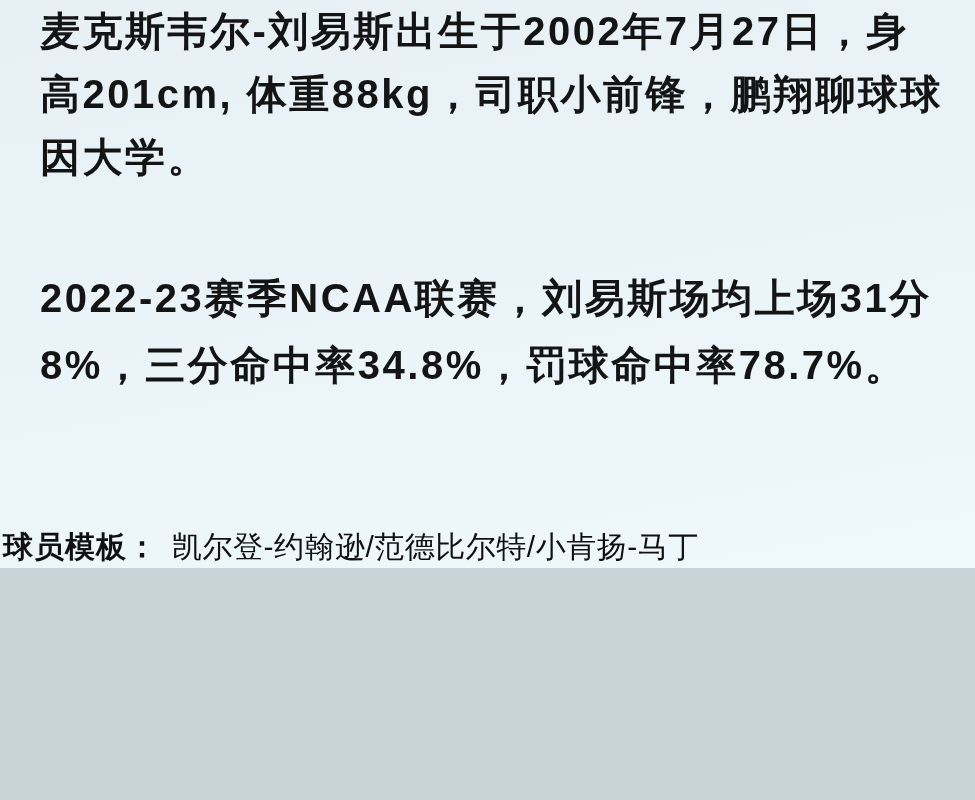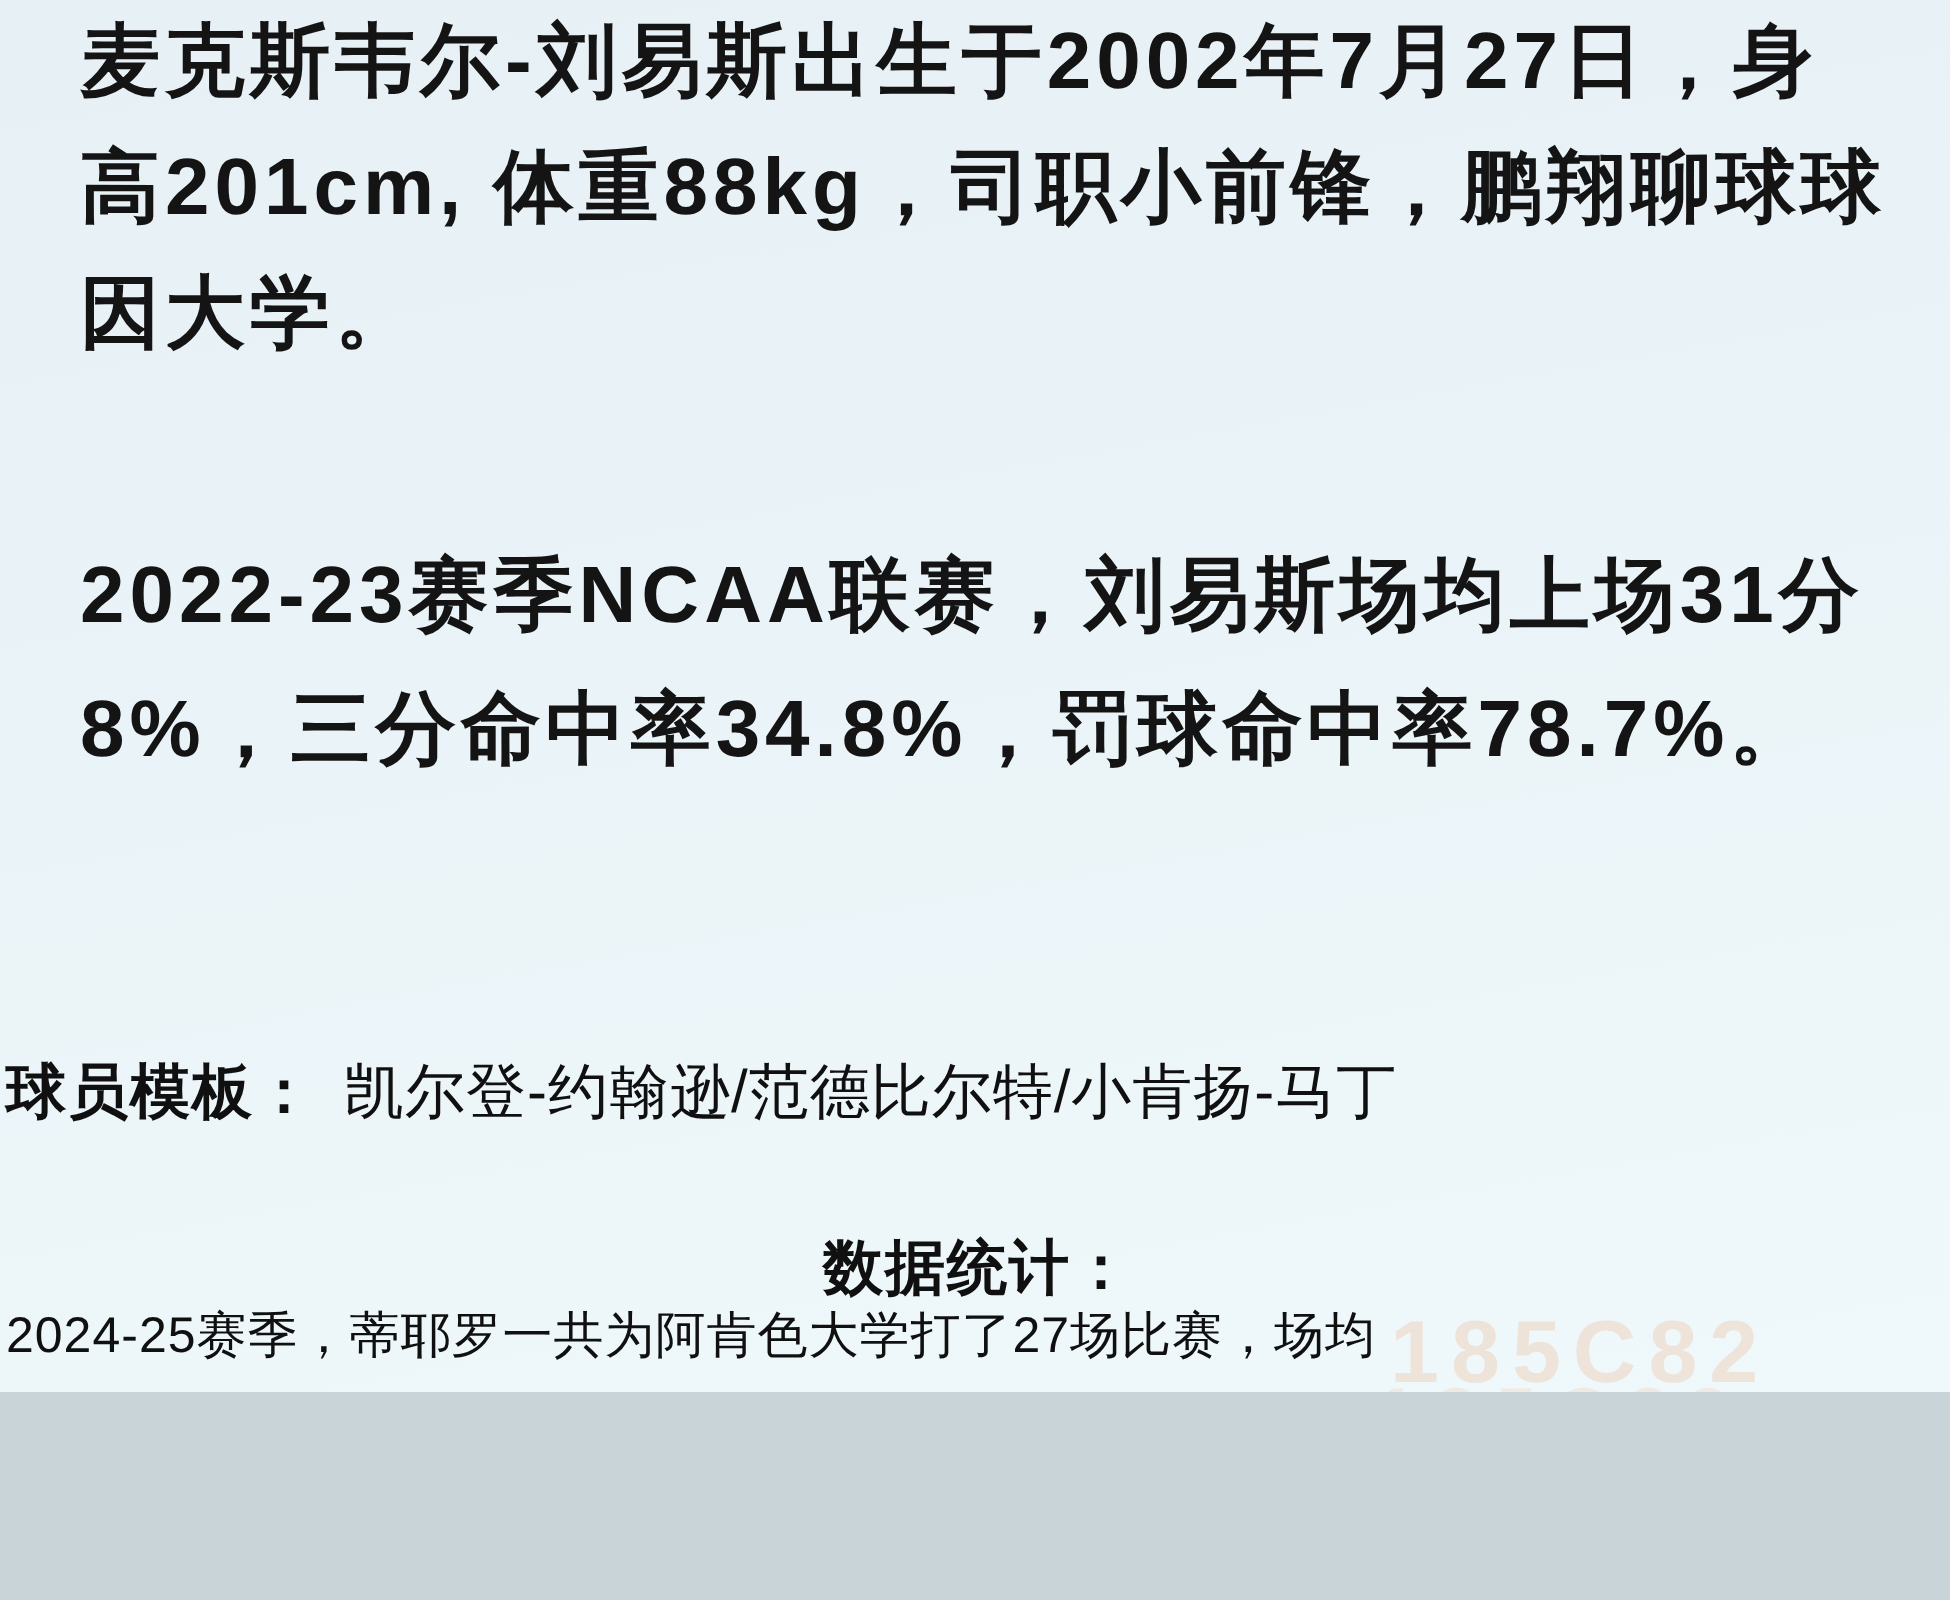--- a/index.html
+++ b/index.html
@@ -3,21 +3,21 @@
 <meta charset="utf-8">
 <style>
   html, body {
     margin: 0;
     padding: 0;
     background: #c9d4d9;
   }
   .page {
     position: relative;
     width: 975px;
-    height: 696px;
+    height: 568px;
     overflow: hidden;
     background: linear-gradient(170deg, #e7f0f4 0%, #eaf3f7 45%, #eff8fa 100%);
     font-family: "Liberation Sans", "DejaVu Sans", sans-serif;
     color: #121212;
   }
   .big-para {
     position: absolute;
     left: 40px;
     right: 30px;
     font-size: 40px;

